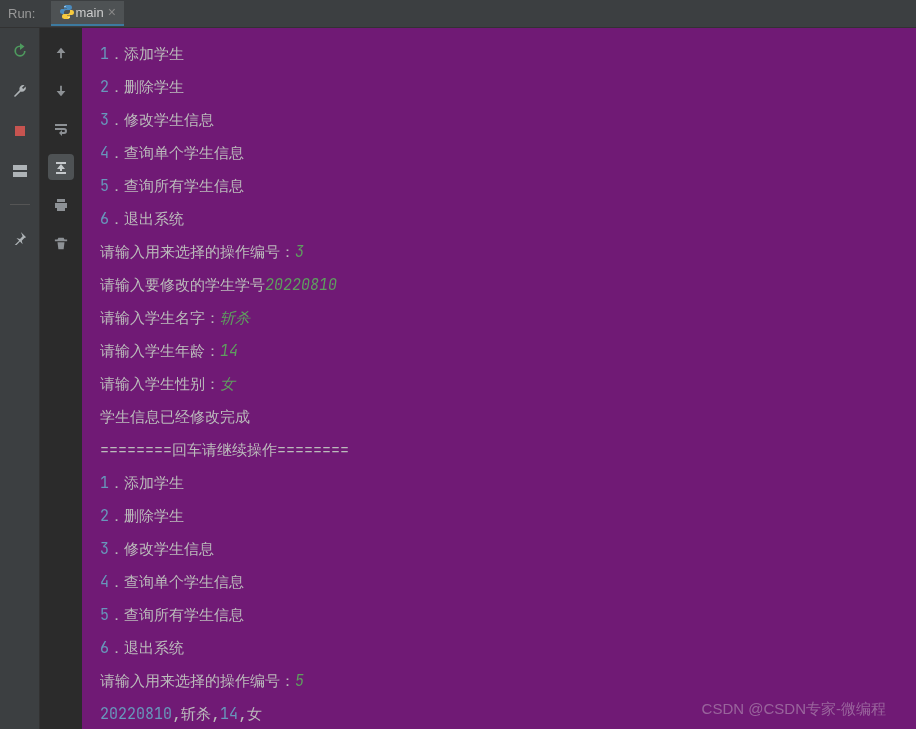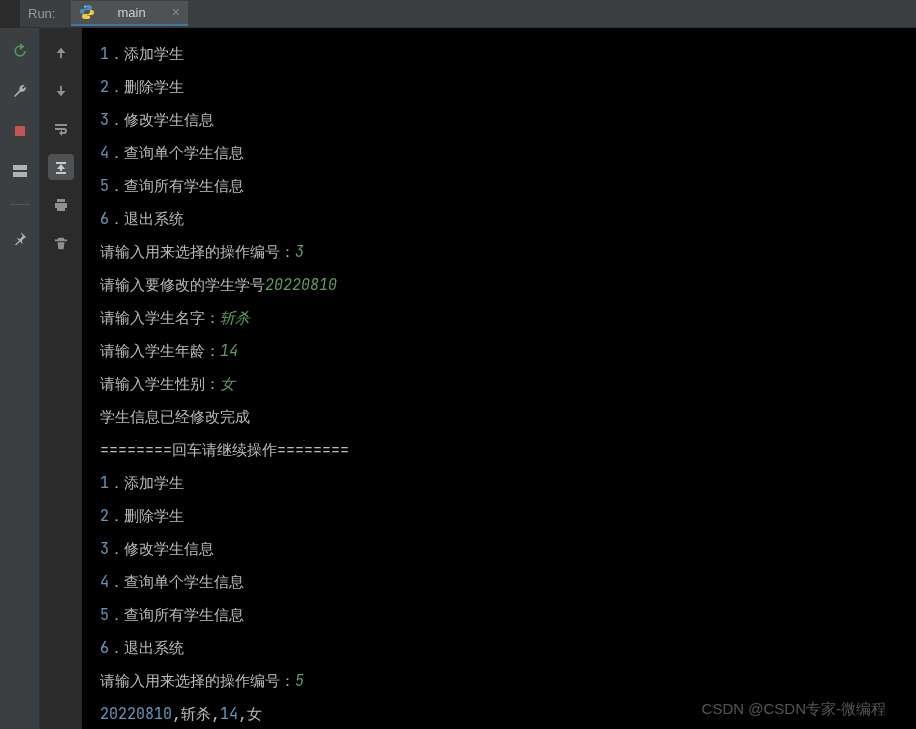--- a/index.html
+++ b/index.html
@@ -14,33 +14,32 @@
     }
     .header {
       display: flex;
       align-items: center;
       height: 28px;
       background: #3c3f41;
       border-bottom: 1px solid #323232;
       padding-left: 8px;
       color: #bbbbbb;
       font-size: 13px;
-      margin-left: 20px;
     }
     .run-label {
       margin-right: 16px;
       color: #999;
     }
     .tab {
       display: flex;
       align-items: center;
       padding: 3px 8px 4px 8px;
       background: #4e5254;
       border-bottom: 2px solid #3d7aa0;
-      gap: 22px;
+      gap: 0;
     }
     .tab-icon {
       width: 16px;
       height: 16px;
       display: flex;
       align-items: center;
       justify-content: center;
     }
     .tab-name {
       font-size: 13px;
@@ -92,21 +91,21 @@
       justify-content: center;
       cursor: pointer;
       color: #8d9195;
       border-radius: 4px;
     }
     .secondary-toolbar .tool-icon.active {
       background: #4e5254;
     }
     .console {
       flex: 1;
-      background: #000000;
+      background: #701a75;
       padding: 10px 8px 10px 18px;
       font-family: "Consolas", "JetBrains Mono", monospace;
       font-size: 15px;
       line-height: 33px;
       color: #bbbbbb;
       overflow-y: auto;
       white-space: pre;
     }
     .console .num {
       color: #6897bb;

